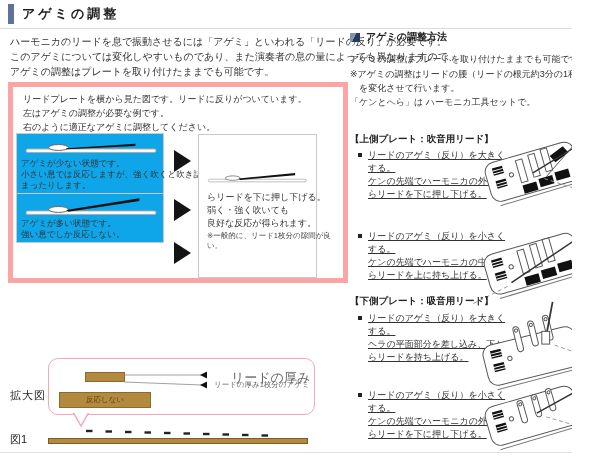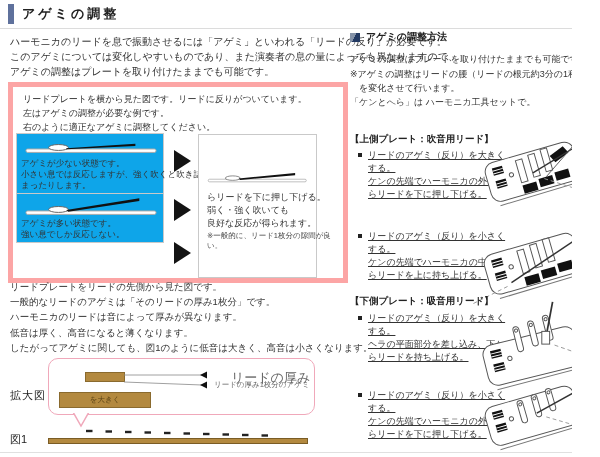--- a/index.html
+++ b/index.html
@@ -128,43 +128,36 @@
         <div class="line">弱く・強く吹いても</div>
         <div class="line">良好な反応が得られます。</div>
       </div>
       <div class="cor-note">
         <div class="line">※一般的に、リード1枚分の隙間が良</div>
         <div class="line">い。</div>
       </div>
     </div>
   </div>
 
-  <div class="lafter">
-    <div class="line">リードプレートをリードの先側から見た図です。</div>
-    <div class="line">一般的なリードのアゲミは「そのリードの厚み1枚分」です。</div>
-    <div class="line">ハーモニカのリードは音によって厚みが異なります。</div>
-    <div class="line">低音は厚く、高音になると薄くなります。</div>
-    <div class="line">したがってアゲミに関しても、図1のように低音は大きく、高音は小さくなります。</div>
-  </div>
 
   <div class="figure">
     <div class="zoom-label">拡大図</div>
 
     <div class="bubble">
       <div class="reed-rect"></div>
       <svg class="leader" width="265" height="55">
         <line x1="75" y1="16" x2="153" y2="16" stroke="#888" stroke-width="0.8"></line>
         <line x1="75" y1="23" x2="153" y2="26" stroke="#888" stroke-width="0.8"></line>
         <polygon points="151,16 158,12.5 158,19.5" fill="#111"></polygon>
         <polygon points="151,26 158,22.5 158,29.5" fill="#111"></polygon>
       </svg>
       <div class="lg1">リードの厚み</div>
       <div class="lg2">リードの厚み1枚分のアゲミ</div>
       <div class="plate-rect">
-        <span>を大きく</span>
+        <span>反応しない</span>
       </div>
     </div>
 
     <svg class="tail" width="26" height="17">
       <path d="M3,-1 L11,13 L19,-1" fill="#fff" stroke="#f0a8ba" stroke-width="1.5"></path>
     </svg>
 
     <div class="fig-label">図1</div>
 
     <svg class="dashes" width="260" height="10">

